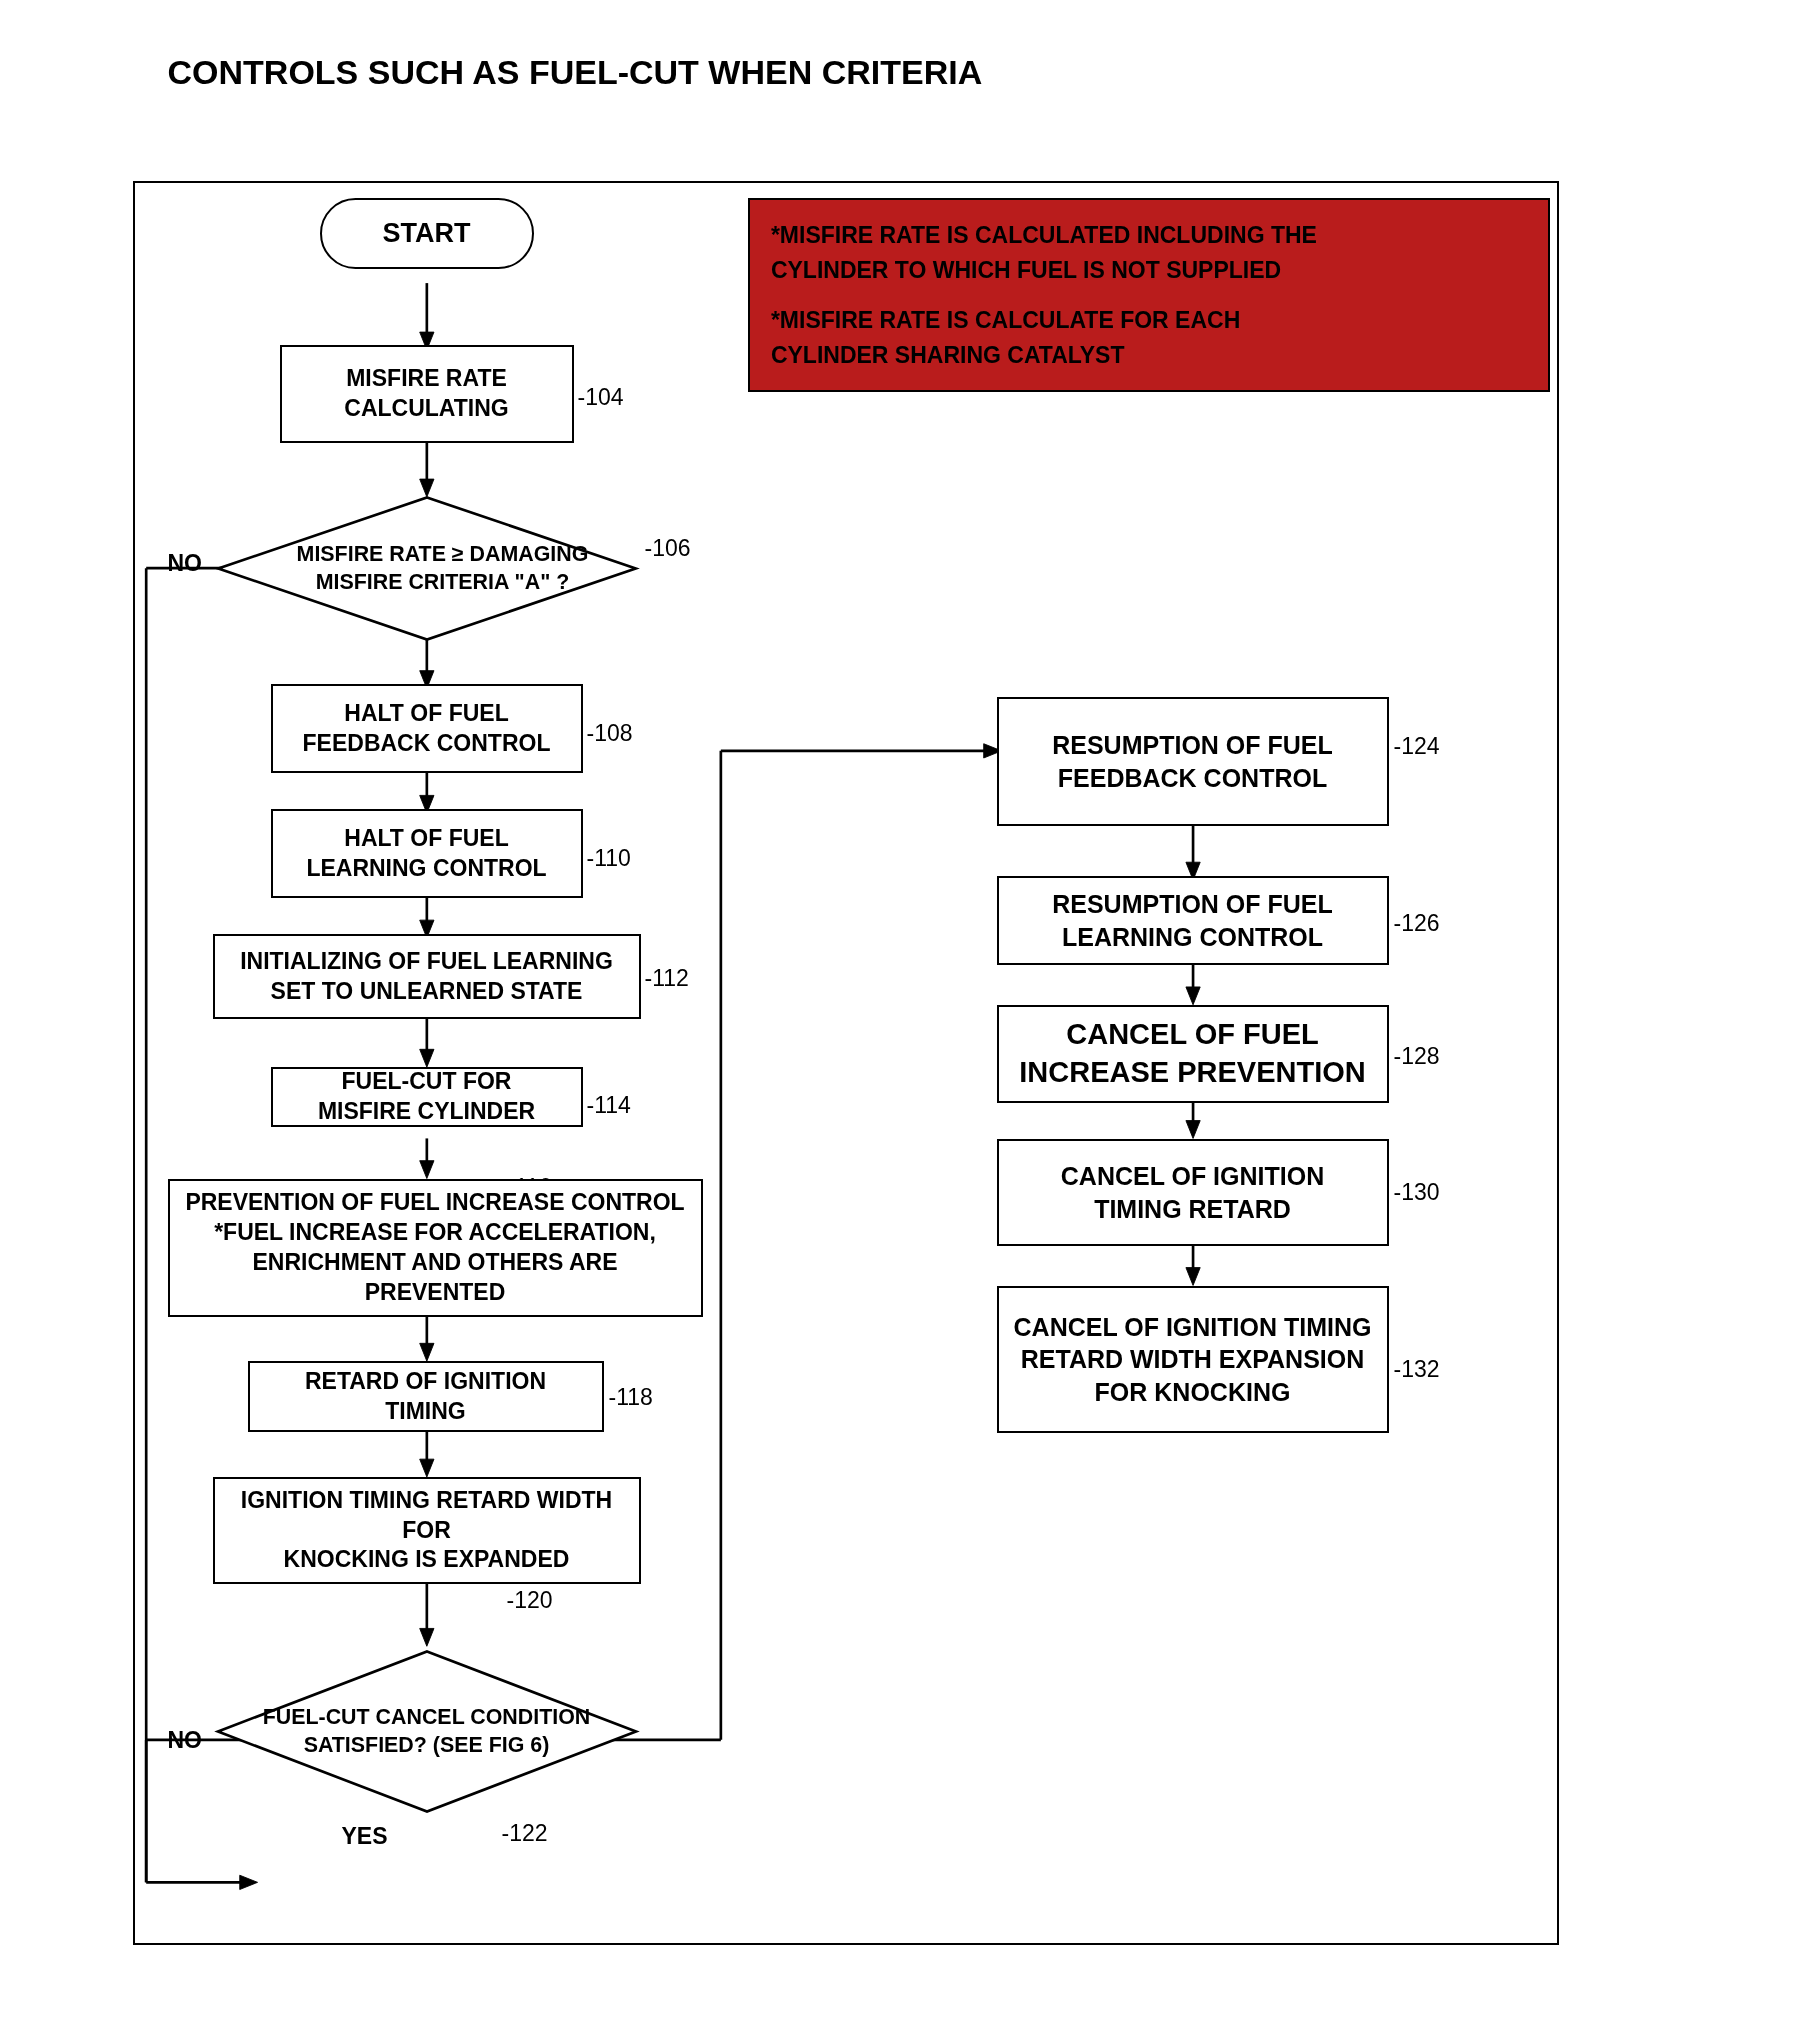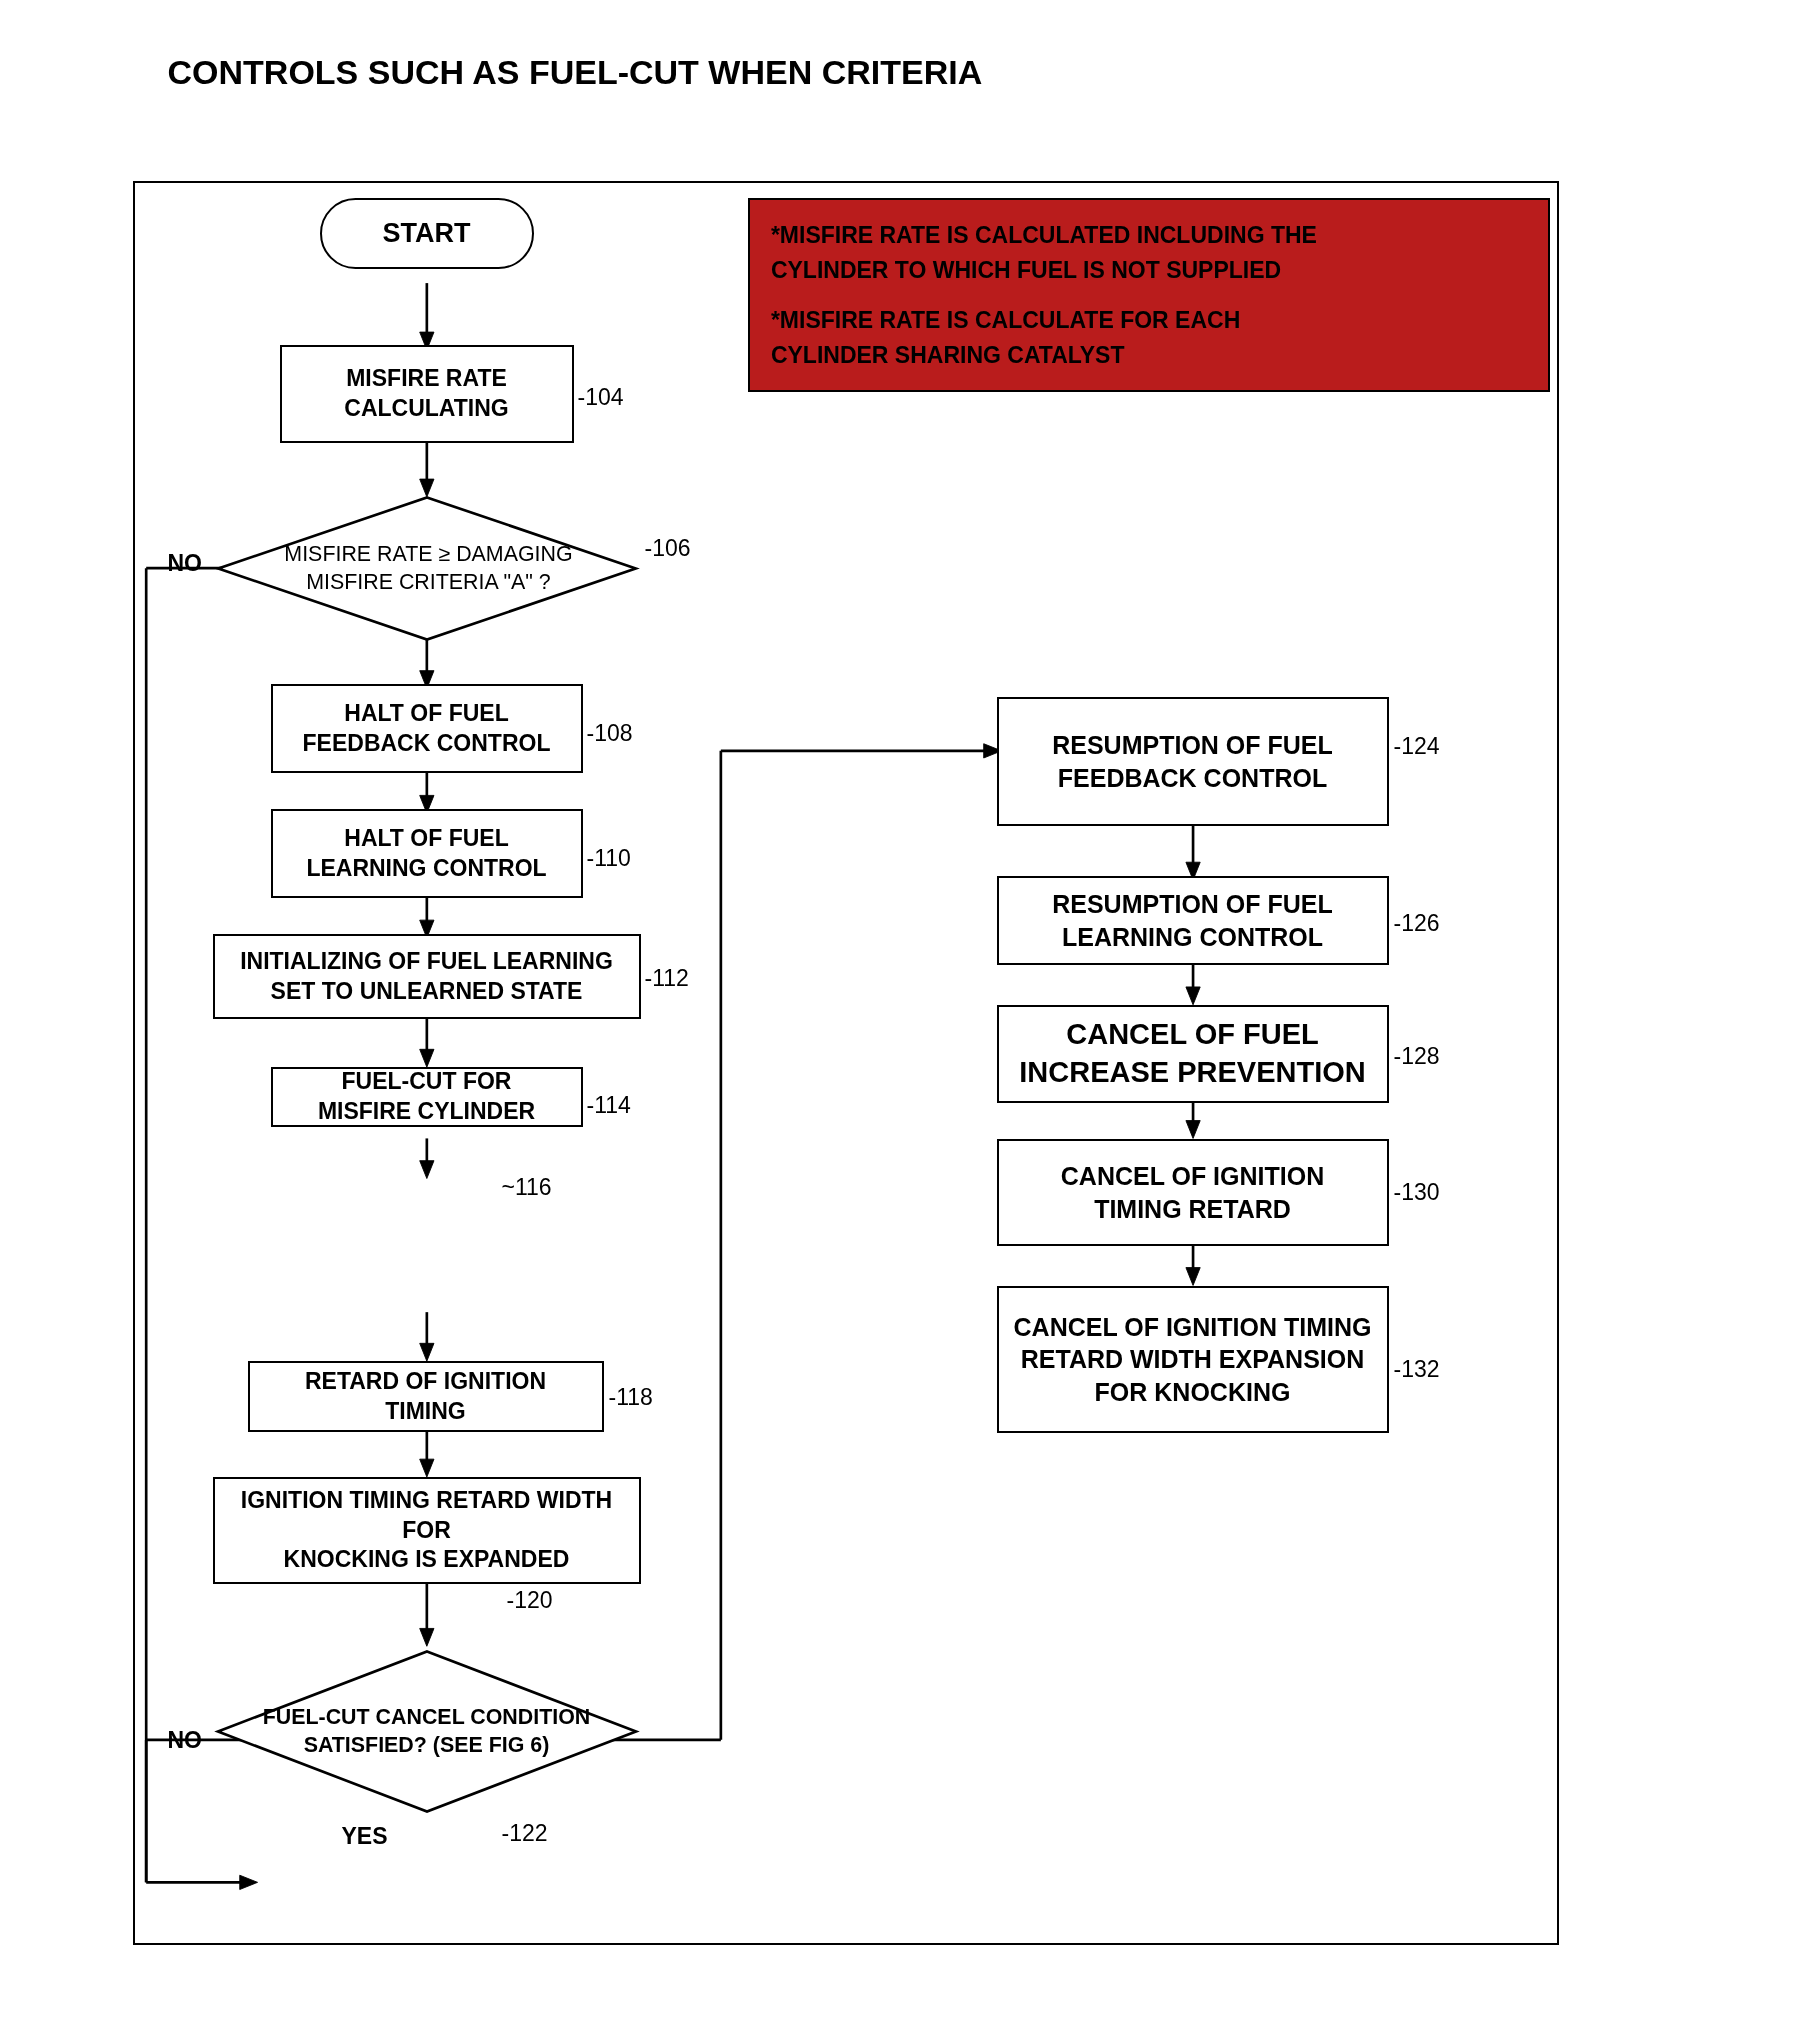--- a/index.html
+++ b/index.html
@@ -169,21 +169,21 @@
 
     <div class="box" style="left:183px; top:200px; width:294px; height:98px; font-size:23px;">
       <span>MISFIRE RATE<br>CALCULATING</span>
     </div>
     <div class="ref-num" style="left:481px; top:239px;">-104</div>
 
     <div style="position:absolute; left:116px; top:348px; width:428px; height:151px;">
       <svg width="428" height="151" style="position:absolute;top:0;left:0;" viewBox="0 0 480 170">
         <polygon points="240,5 475,85 240,165 5,85" fill="white" stroke="black" stroke-width="3"></polygon>
       </svg>
-      <div style="position:absolute;top:0;left:2px;width:428px;height:151px;display:flex;align-items:center;justify-content:center;text-align:center;font-size:21.4px;font-weight:normal;line-height:1.3;padding:9px;">
+      <div style="position:absolute;top:0;left:16px;width:428px;height:151px;display:flex;align-items:center;justify-content:center;text-align:center;font-size:21.4px;font-weight:bold;line-height:1.3;padding:9px;">
         <span>MISFIRE RATE ≥ DAMAGING<br>MISFIRE CRITERIA "A" ?</span>
       </div>
     </div>
     <div class="ref-num" style="left:548px; top:390px;">-106</div>
     <div class="label-no" style="left:71px; top:405px;">NO</div>
 
     <div class="box" style="left:174px; top:539px; width:312px; height:89px; font-size:23px;">
       <span>HALT OF FUEL<br>FEEDBACK CONTROL</span>
     </div>
     <div class="ref-num" style="left:490px; top:575px;">-108</div>
@@ -198,20 +198,23 @@
     </div>
     <div class="ref-num" style="left:548px; top:820px;">-112</div>
 
     <div class="box" style="left:174px; top:922px; width:312px; height:60px; font-size:23px;">
       <span>FUEL-CUT FOR<br>MISFIRE CYLINDER</span>
     </div>
     <div class="ref-num" style="left:490px; top:947px;">-114</div>
 
     <div class="ref-num" style="left:405px; top:1029px;">~116</div>
 
+    <div class="box" style="left:71px; top:1034px; width:535px; height:138px; font-size:23px;">
+      <span>PREVENTION OF FUEL INCREASE CONTROL<br>*FUEL INCREASE FOR ACCELERATION,<br>ENRICHMENT AND OTHERS ARE PREVENTED</span>
+    </div>
 
     <div class="box" style="left:151px; top:1216px; width:356px; height:71px; font-size:23px;">
       <span>RETARD OF IGNITION TIMING</span>
     </div>
     <div class="ref-num" style="left:512px; top:1239px;">-118</div>
 
     <div class="box" style="left:116px; top:1332px; width:428px; height:107px; font-size:23px;">
       <span>IGNITION TIMING RETARD WIDTH FOR<br>KNOCKING IS EXPANDED</span>
     </div>
     <div class="ref-num" style="left:410px; top:1442px;">-120</div>

